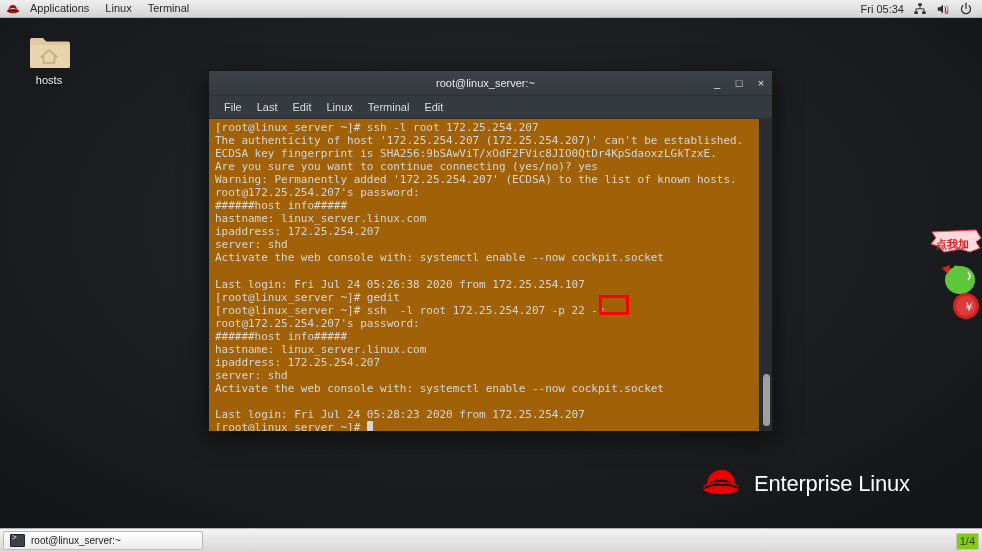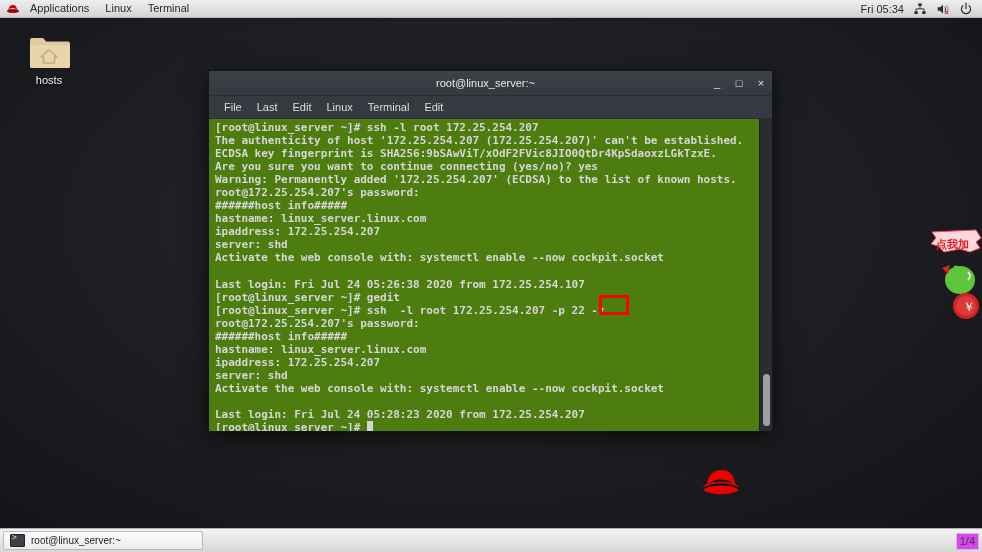--- a/index.html
+++ b/index.html
@@ -137,23 +137,22 @@
     font-size: 11px;
     color: #dbdee1;
     padding: 2px 7px;
     line-height: 15px;
     white-space: nowrap;
   }
 
   #term-body {
     position: relative;
     height: 312px;
-    background: #4d7c0f;
+    background: #a16207;
     overflow: hidden;
-    font-weight: bold;
   }
   #term-text {
     position: absolute;
     left: 6px;
     top: 2px;
     right: 22px;
     font-family: "DejaVu Sans Mono", "Liberation Mono", monospace;
     font-size: 11px;
     line-height: 13.05px;
     color: #d6d6d6;
@@ -299,21 +298,21 @@
     white-space: nowrap;
     letter-spacing: 0.3px;
     font-family: "Liberation Sans", sans-serif;
   }
   #page-indicator {
     position: absolute;
     right: 3px;
     bottom: 2px;
     font-size: 11px;
     color: #3a3a3a;
-    background: #d946ef;
+    background: #84cc16;
     border: 1px solid #c4c4c4;
     padding: 0 3px;
     line-height: 15px;
     border-radius: 1px;
   }
 </style>
 </head>
 <body>
 
 <div id="screen">
@@ -373,20 +372,21 @@
 
   <div id="rhel-brand">
     <span>
       <svg width="44" height="32" viewBox="0 0 44 32">
         <path d="M7 20 C7 10 13 4 21.5 4 C30 4 35 10 35 19 C30.5 15 26 13.5 21 13.5 C14 13.5 9 16 7 20 Z" fill="#ee0000"></path>
         <ellipse cx="21" cy="22" rx="18" ry="6.2" fill="#ee0000"></ellipse>
         <path d="M3.5 21.2 C8.5 18.4 14.5 17.2 21 17.2 C27.5 17.2 33.8 18.4 38.6 21.2 C38.8 22.3 38.8 23.2 38.8 23.2 C33 20.6 27.5 19.5 21 19.5 C14.5 19.5 9 20.6 3.3 23.2 C3.3 23.2 3.3 22.3 3.5 21.2 Z" fill="#111111"></path>
       </svg>
     </span>
     <div id="rhel-words">
+      <div id="rhel-line2">Enterprise Linux</div>
     </div>
   </div>
 
   <div id="sticker">
     <svg width="52" height="100" viewBox="0 0 52 100">
       <path d="M2 4 L46 2 L51 10 L46 14 L50 20 L40 24 L30 21 L14 24 L8 18 L1 16 L6 10 Z" fill="#ffd9dd" stroke="#ff4455" stroke-width="1"></path>
       <ellipse cx="30" cy="52" rx="15" ry="14" fill="#5ec63a"></ellipse>
       <circle cx="26" cy="40" r="2.4" fill="#5ec63a"></circle>
       <path d="M12 40 L20 37 L18 46 Z" fill="#e02020"></path>
       <path d="M38 44 q4 4 0 8" stroke="#fff" stroke-width="1.6" fill="none"></path>

